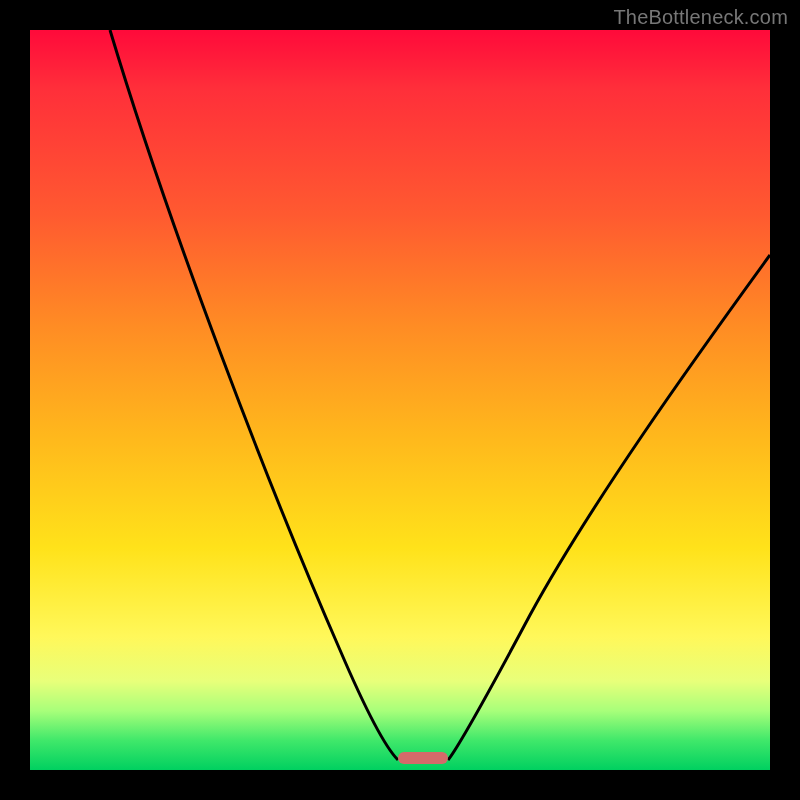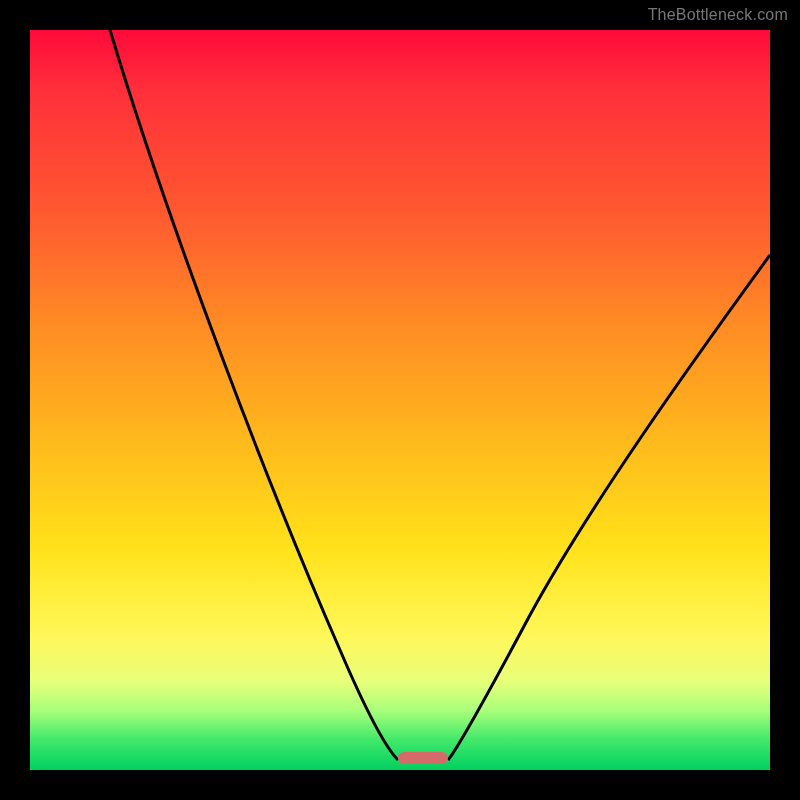--- a/index.html
+++ b/index.html
@@ -54,21 +54,21 @@
     width: 50px;
     height: 12px;
     background: #d46a6a;
     border-radius: 6px;
   }
   .watermark {
     position: absolute;
     top: 6px;
     right: 12px;
     color: #777;
-    font-size: 16px;
+    font-size: 20px;
     font-weight: 500;
     letter-spacing: 0.2px;
     user-select: none;
   }
 </style>
 </head>
 <body>
 
 <div class="watermark">TheBottleneck.com</div>
 

